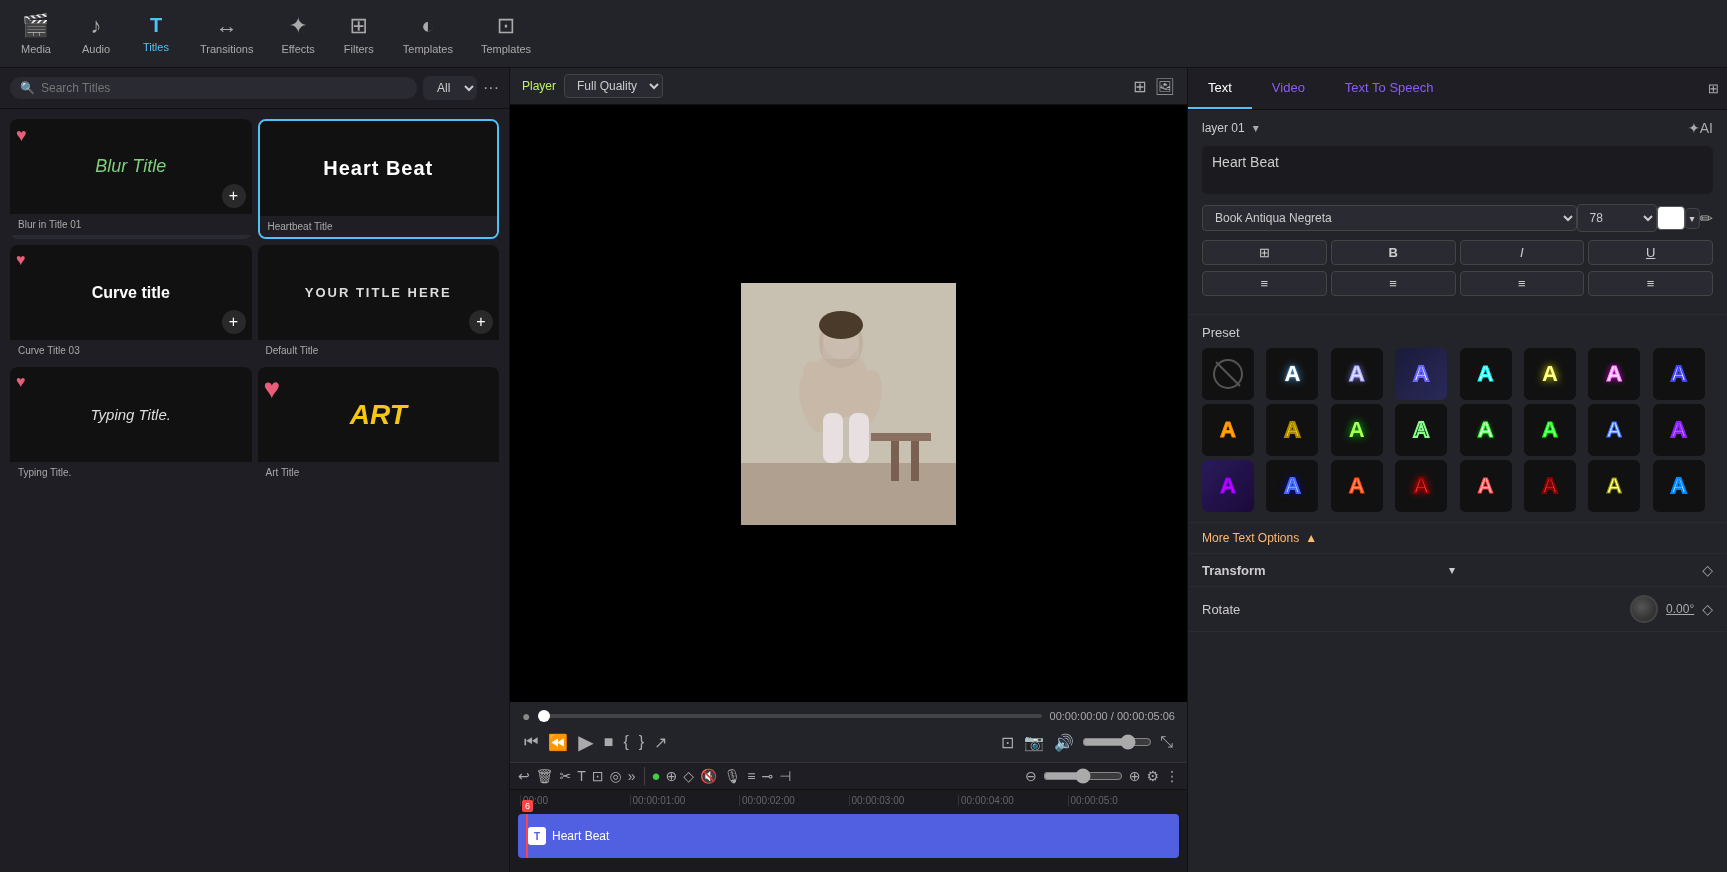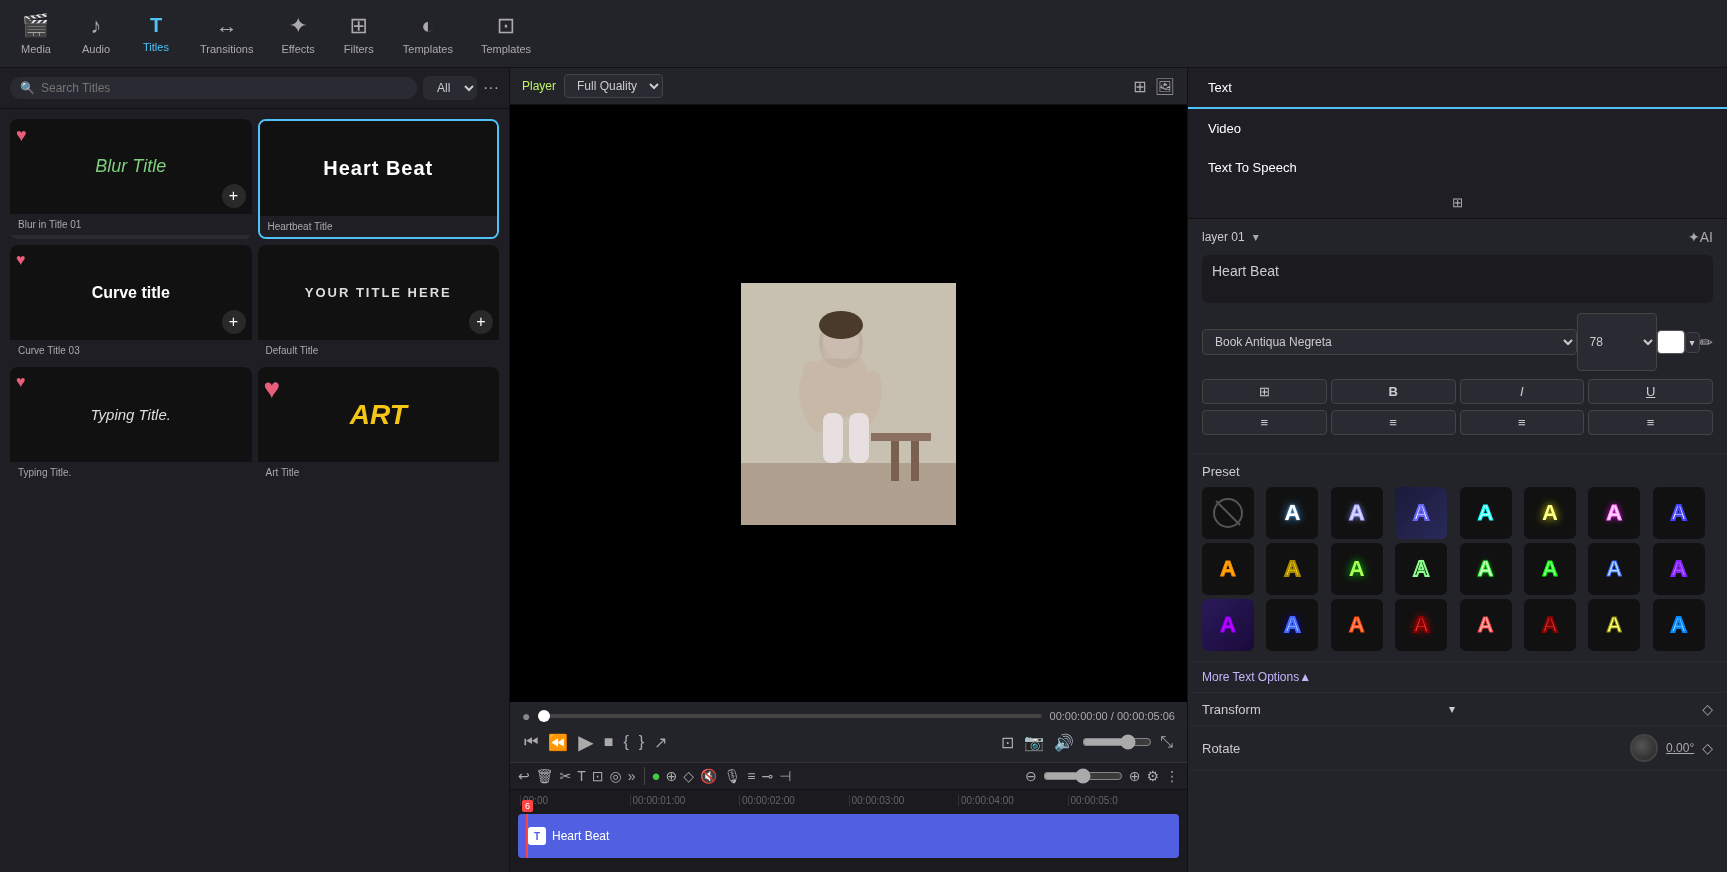--- a/index.html
+++ b/index.html
@@ -415,26 +415,25 @@
       background: #23232a;
       display: flex;
       flex-direction: column;
       border-left: 1px solid #111;
       overflow-y: auto;
     }
     .right-tabs {
       display: flex;
       border-bottom: 1px solid #111;
       background: #1e1e24;
-      flex-direction: column;
     }
     .right-tab {
       padding: 12px 20px;
       cursor: pointer;
-      color: #ffffff;
+      color: #8b5cf6;
       font-size: 13px;
     }
     .right-tab.active {
       color: #fff;
       border-bottom: 2px solid #4fc3f7;
     }
     .sub-tabs {
       display: flex;
       gap: 0;
       padding: 8px 12px;
@@ -493,21 +492,21 @@
       color: #ccc;
       padding: 4px 8px;
       font-size: 12px;
       flex: 1;
     }
     .size-select {
       background: #2a2a33;
       border: 1px solid #444;
       border-radius: 4px;
       color: #ccc;
-      padding: 20px 8px;
+      padding: 5px 8px;
       font-size: 12px;
       width: 80px;
     }
     .color-swatch {
       width: 28px;
       height: 24px;
       background: #fff;
       border-radius: 4px;
       border: 1px solid #555;
       cursor: pointer;
@@ -585,37 +584,38 @@
       font-weight: bold;
       overflow: hidden;
     }
     .preset-item.no-style {
       color: #444;
       font-size: 22px;
     }
     .more-options-row {
       display: flex;
       align-items: center;
-      gap: 0;
+      gap: 6px;
       padding: 8px 14px;
       cursor: pointer;
-      color: #c4b5fd;
+      color: #fdba74;
       border-bottom: 1px solid #2a2a33;
     }
     .transform-row {
       display: flex;
       align-items: center;
       padding: 8px 14px;
       border-bottom: 1px solid #2a2a33;
       cursor: pointer;
     }
     .transform-label {
       color: #ccc;
       font-size: 13px;
       flex: 1;
+      font-weight: bold;
     }
     .diamond-icon {
       color: #aaa;
       font-size: 14px;
     }
     .rotate-row {
       display: flex;
       align-items: center;
       padding: 8px 14px;
       border-bottom: 1px solid #2a2a33;

